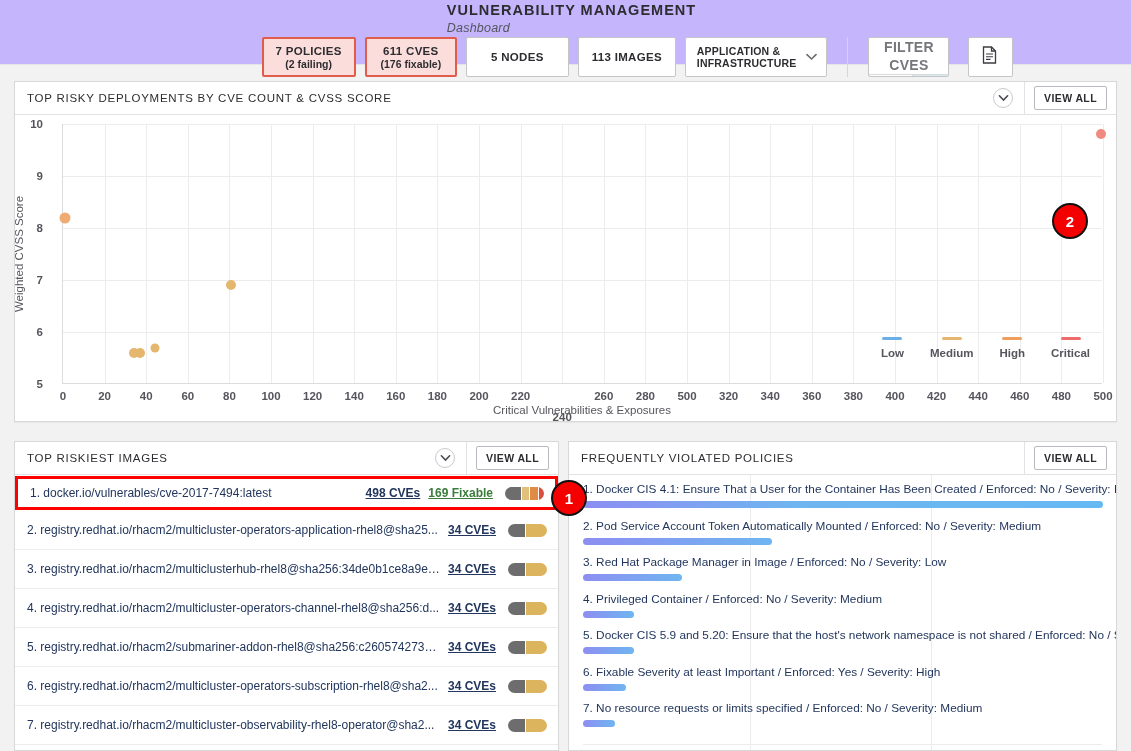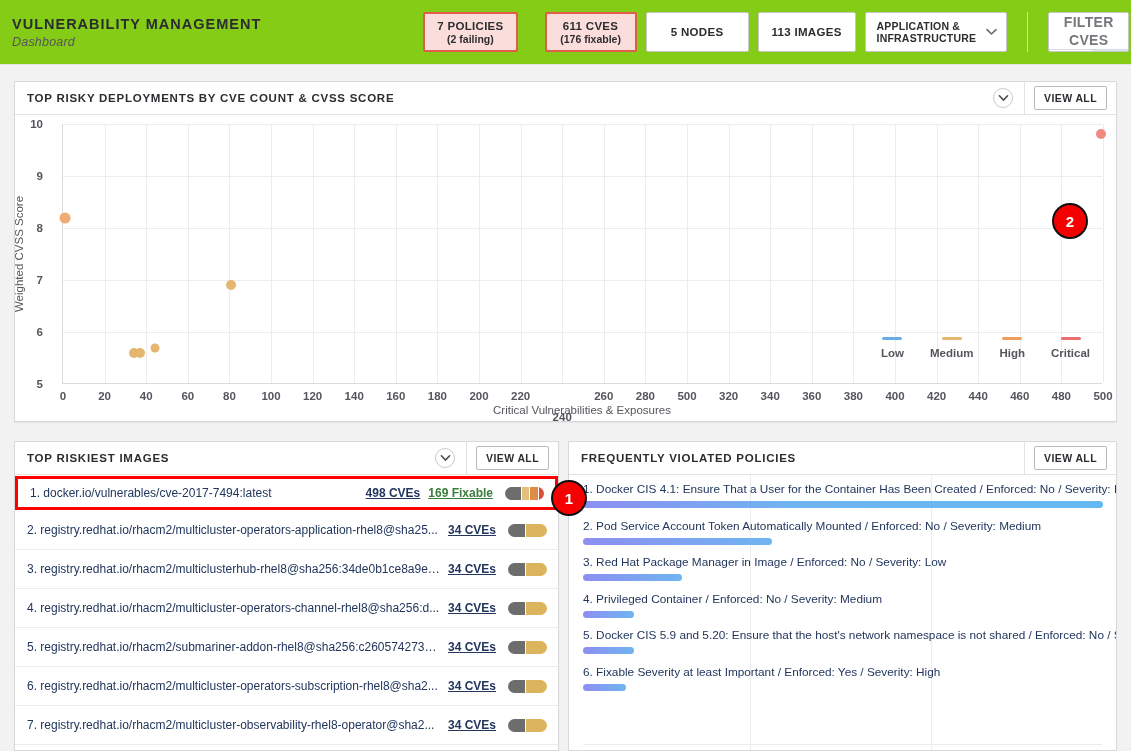--- a/index.html
+++ b/index.html
@@ -6,24 +6,25 @@
   html, body {
     width: 1131px; height: 751px;
     background: #f2f2f2;
     font-family: "Liberation Sans", sans-serif;
     color: #36353a;
     overflow: hidden;
   }
 
   
   .header {
-    height: 65px; background: #84cc16;
+    height: 65px; background: #c4b5fd;
     display: flex; align-items: center;
     border-bottom: 1px solid #e5e5e5;
     position: relative;
+    flex-direction: column;
   }
   .header-titles { padding-left: 12px; flex: 0 0 auto; }
   .app-title {
     font-size: 14.5px; font-weight: 700; letter-spacing: 1.0px;
     color: #2d2d31; line-height: 20px;
   }
   .app-subtitle {
     font-size: 12.5px; font-style: italic; color: #55555c;
     line-height: 17px; letter-spacing: .2px;
   }
@@ -40,21 +41,21 @@
     padding: 0 12px; cursor: pointer;
   }
   .tile .t1 {
     font-size: 11.5px; font-weight: 700; letter-spacing: .3px;
     color: #2d2d31; line-height: 14px; white-space: nowrap;
   }
   .tile .t2 {
     font-size: 10.5px; font-weight: 700; color: #2d2d31;
     line-height: 13px; white-space: nowrap;
   }
-  .tile.alert { border: 2px solid #e05c4b; background: #fbdedb; margin-left: 18px; }
+  .tile.alert { border: 2px solid #e05c4b; background: #fbdedb; }
   .tile.wide { min-width: 103px; }
   .tile.w113 { min-width: 98px; }
 
   .tile.select {
     flex-direction: row; justify-content: space-between;
     min-width: 122px; padding: 0 9px 0 11px; text-align: left;
   }
   .tile.select .sel-text {
     font-size: 10.5px; font-weight: 700; letter-spacing: .2px;
     line-height: 12.5px; color: #2d2d31;
@@ -93,21 +94,21 @@
   
   .panel {
     background: #fff; border: 1px solid #d8d8d8;
     box-shadow: 0 1px 1px rgba(0,0,0,.04);
   }
   .panel-head {
     height: 33px; display: flex; align-items: center;
     border-bottom: 1px solid #e2e2e2;
   }
   .panel-title {
-    font-size: 11.5px; font-weight: 700; letter-spacing: .75px;
+    font-size: 11.5px; font-weight: 400; letter-spacing: .75px;
     color: #2d2d31; padding-left: 12px; flex: 1; white-space: nowrap;
   }
   .circle-chev {
     width: 20px; height: 20px; border-radius: 50%;
     border: 1px solid #c9c9cf; display: flex;
     align-items: center; justify-content: center;
     color: #4a4a52; cursor: pointer; flex: 0 0 auto;
   }
   .head-sep { width: 1px; align-self: stretch; background: #e2e2e2; margin: 0 0 0 11px; }
   .viewall {
@@ -487,17 +488,21 @@
         <div class="pol-bar" style="width: 9.5%; background: linear-gradient(90deg, rgb(141, 142, 242) 0%, rgb(111, 181, 240) 100%, rgb(101, 185, 243) 100%);"></div>
       </div>
       <div class="pol-row">
         <div class="pol-text">5. Docker CIS 5.9 and 5.20: Ensure that the host's network namespace is not shared / Enforced: No / Sever</div>
         <div class="pol-bar" style="width: 9.5%; background: linear-gradient(90deg, rgb(141, 142, 242) 0%, rgb(111, 181, 240) 100%, rgb(101, 185, 243) 100%);"></div>
       </div>
       <div class="pol-row">
         <div class="pol-text">6. Fixable Severity at least Important / Enforced: Yes / Severity: High</div>
         <div class="pol-bar" style="width: 8%; background: linear-gradient(90deg, rgb(141, 142, 242) 0%, rgb(111, 181, 240) 100%, rgb(101, 185, 243) 100%);"></div>
       </div>
+      <div class="pol-row">
+        <div class="pol-text">7. No resource requests or limits specified / Enforced: No / Severity: Medium</div>
+        <div class="pol-bar" style="width: 6%; background: linear-gradient(90deg, rgb(141, 142, 242) 0%, rgb(111, 181, 240) 100%, rgb(101, 185, 243) 100%);"></div>
+      </div>
       <div class="pol-base"></div>
     </div>
 </div>
 
 <div class="badge" id="badge1" style="left:551px; top:480px; width:36px; height:36px;">1</div>
 
 </body></html>

